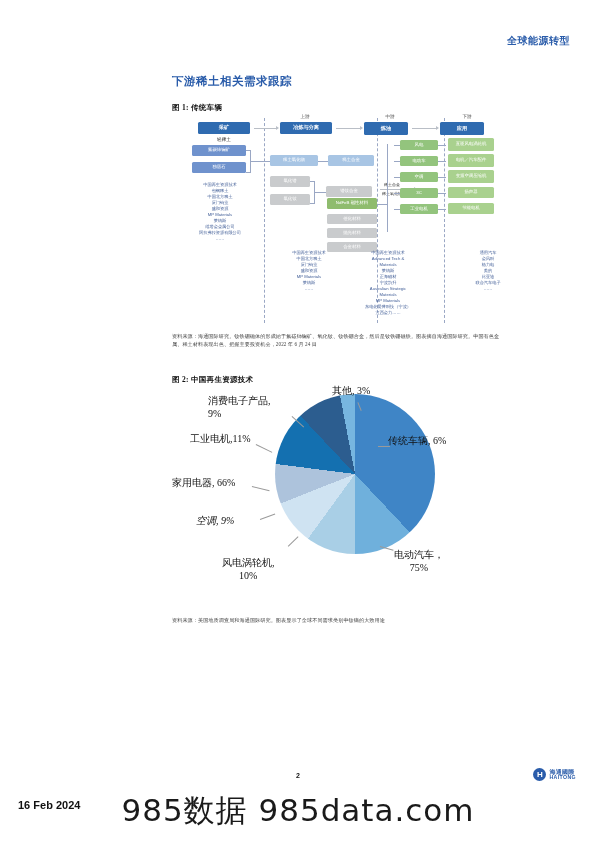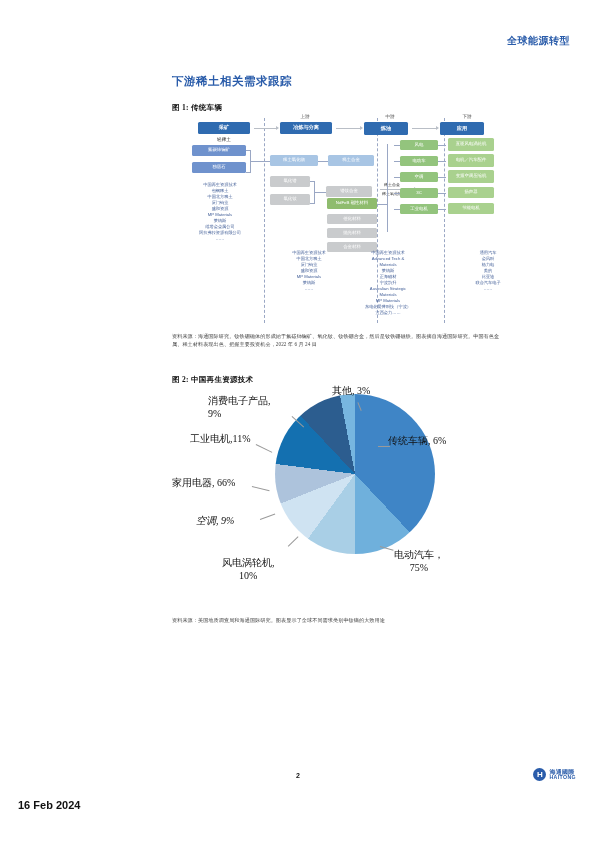--- a/index.html
+++ b/index.html
@@ -308,13 +308,14 @@
   <div class="footer-date">16 Feb 2024</div>
   <div class="footer-page">2</div>
   <div class="footer-logo">
     <div class="logo-mark">H</div>
     <div class="logo-txt">
       <div class="logo-cn">海通國際</div>
       <div class="logo-en">HAITONG</div>
     </div>
   </div>
 
+  <div class="watermark">985数据 985data.com</div>
 </div>
 
 </body></html>

